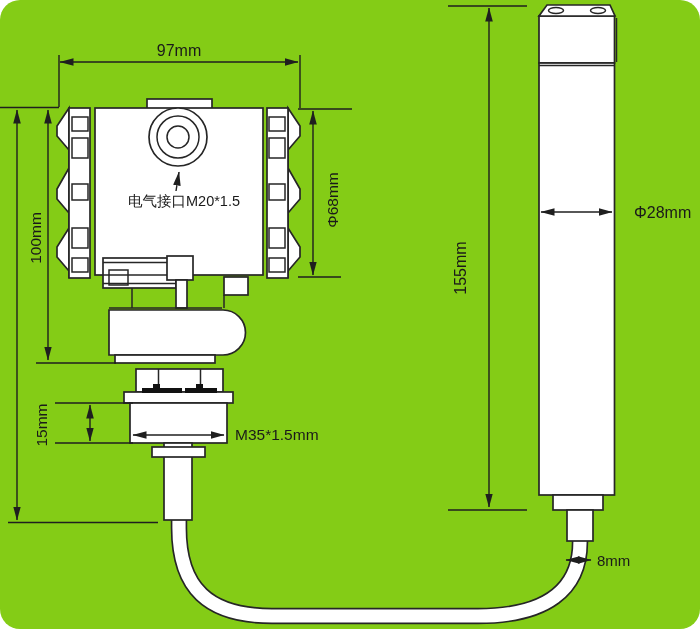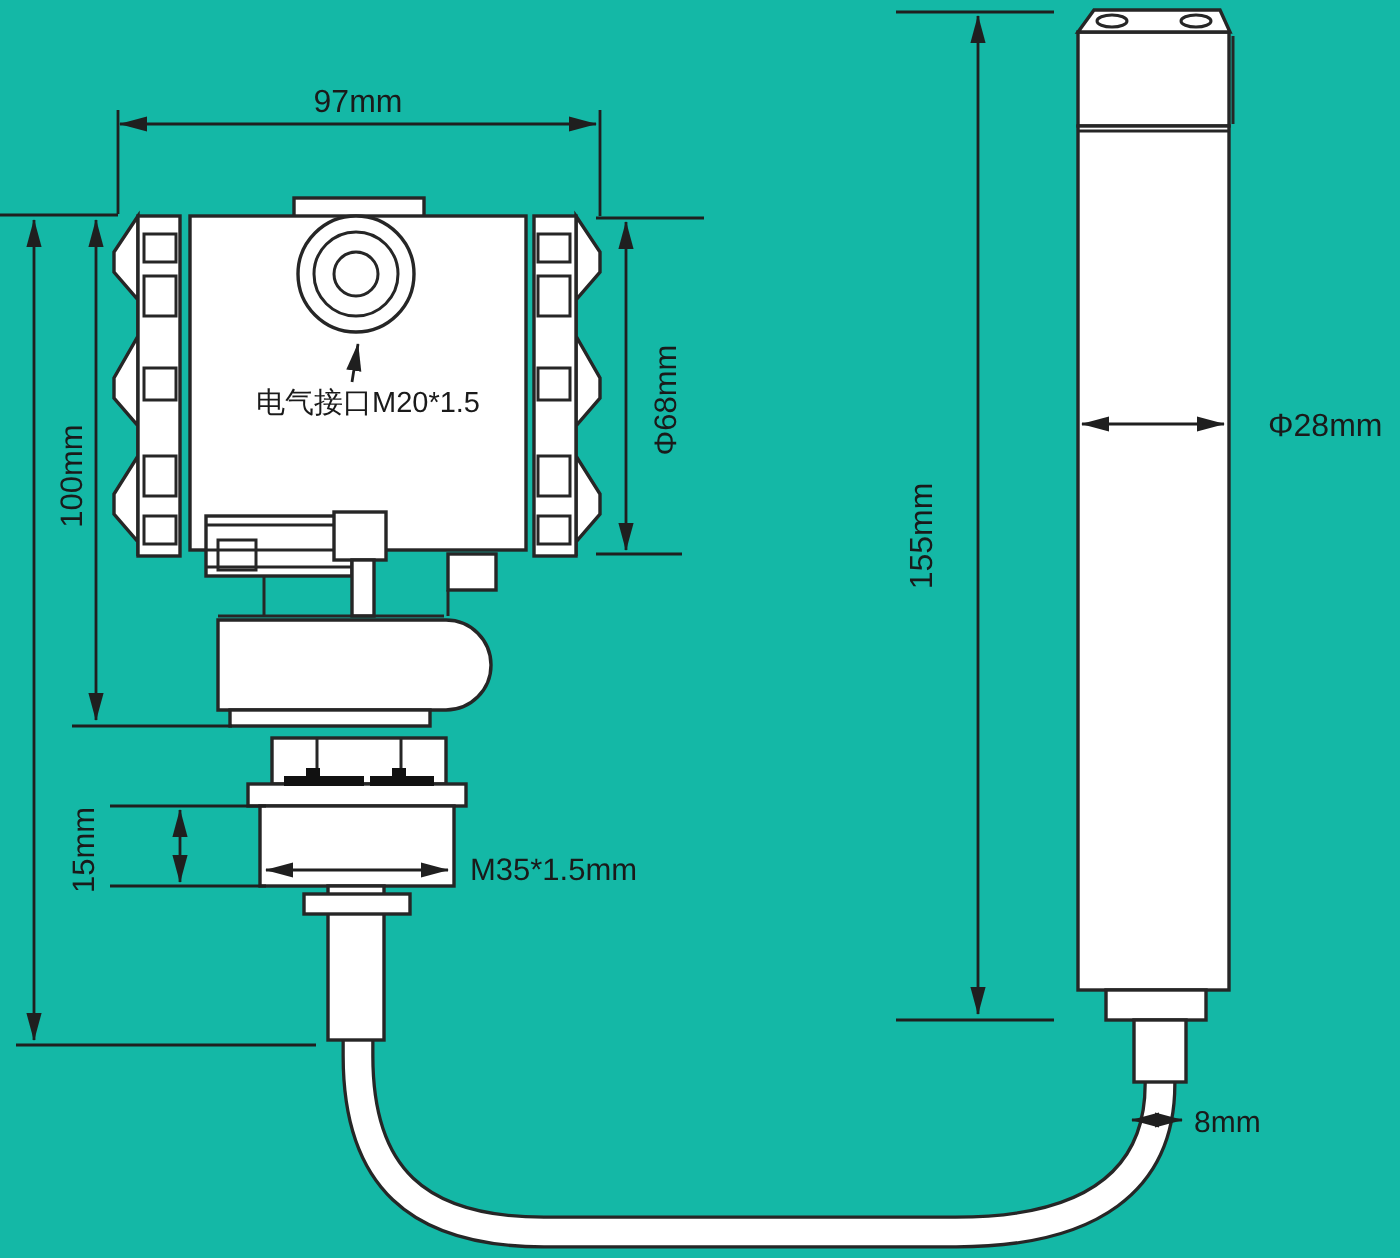--- a/index.html
+++ b/index.html
@@ -1,17 +1,17 @@
 <!DOCTYPE html>
 <html><head>
 <meta charset="utf-8">
 <style>
   html,body{margin:0;padding:0;background:#ffffff;}
-  .canvas{position:relative;width:700px;height:629px;background:#14b8a6;overflow:hidden;
-          font-family:"Liberation Sans", sans-serif;}
+  .canvas{position:relative;width:700px;height:629px;background:#84cc16;overflow:hidden;
+          font-family:"Liberation Sans", sans-serif;border-radius:20px;}
   svg{position:absolute;left:0;top:0;}
   .obj{fill:#ffffff;stroke:#262626;stroke-width:1.7;}
   .obj-thin{fill:none;stroke:#262626;stroke-width:1.5;}
   .blk{fill:#111111;stroke:none;}
   .dim{stroke:#1f1f1f;stroke-width:1.4;fill:none;}
   .ext{stroke:#1f1f1f;stroke-width:1.4;fill:none;}
   .lbl{fill:#1a1a1a;font-family:"Liberation Sans", sans-serif;font-weight:500;}
   .fs16{font-size:16px;} .fs155{font-size:15.5px;} .fs145{font-size:14.5px;} .fs15{font-size:15px;}
 </style>
 </head>

